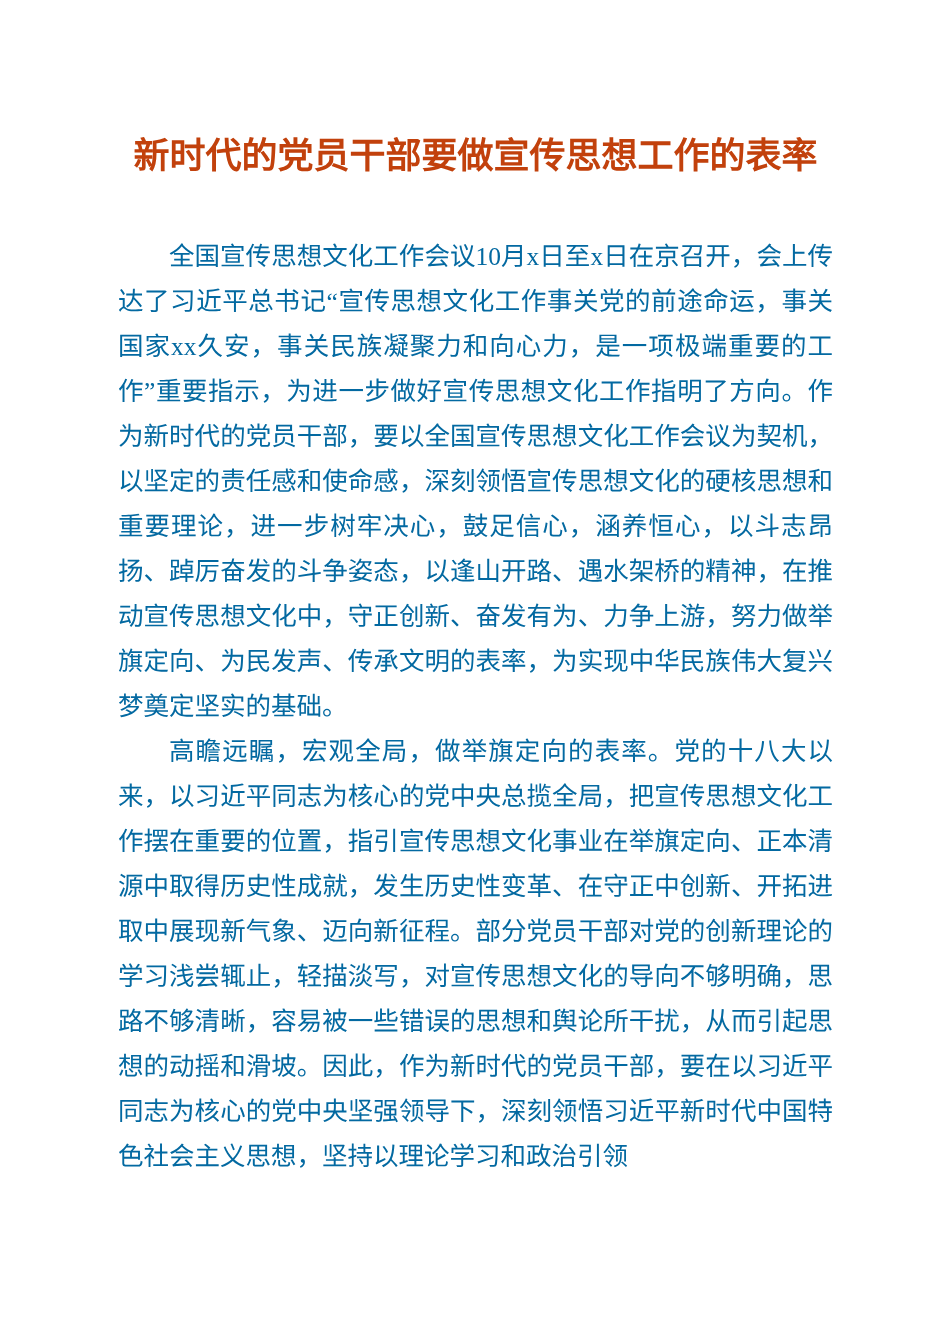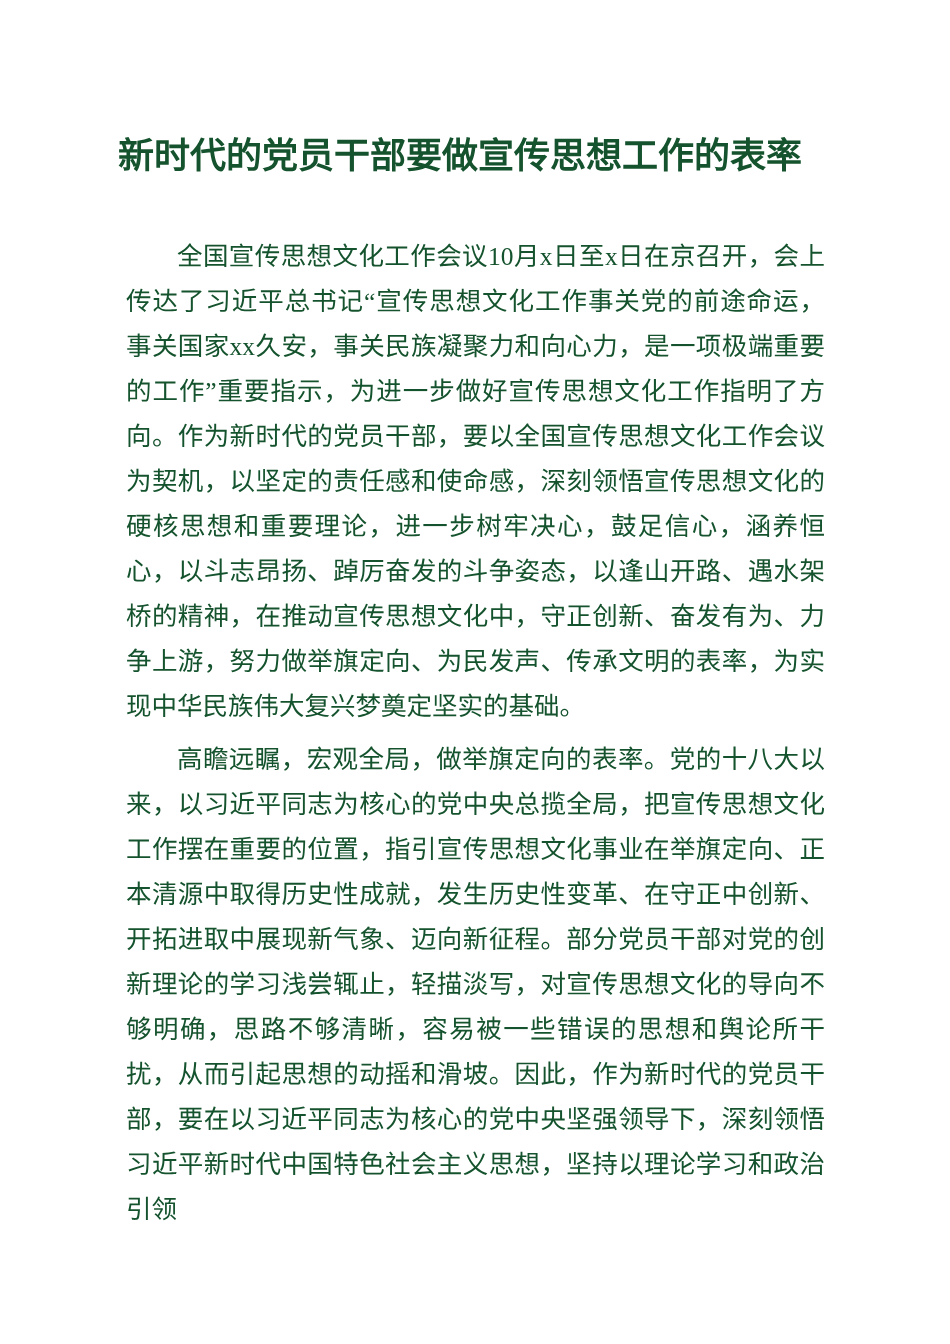--- a/index.html
+++ b/index.html
@@ -17,32 +17,33 @@
     padding: 126px 117px 0 118px;
     overflow: hidden;
     font-family: "Liberation Serif", "DejaVu Serif", serif;
   }
   .doc-title {
     margin: 0 0 48px 0;
     font-family: "Liberation Serif", "DejaVu Serif", serif;
     font-weight: bold;
     font-size: 36px;
     line-height: 60px;
-    color: #14532d;
+    text-align: center;
+    color: #c2410c;
     white-space: nowrap;
   }
   .doc-body p {
-    margin: 8px;
+    margin: 0;
     font-family: "Liberation Serif", "DejaVu Serif", serif;
     font-size: 25.5px;
     line-height: 45px;
     text-align: justify;
     text-justify: inter-ideograph;
     text-indent: 2em;
-    color: #14532d;
+    color: #0369a1;
     word-break: break-all;
   }
 </style>
 </head>
 <body>
 
 <div class="page">
   <h1 class="doc-title">新时代的党员干部要做宣传思想工作的表率</h1>
   <div class="doc-body">
     <p>全国宣传思想文化工作会议10月x日至x日在京召开，会上传达了习近平总书记“宣传思想文化工作事关党的前途命运，事关国家xx久安，事关民族凝聚力和向心力，是一项极端重要的工作”重要指示，为进一步做好宣传思想文化工作指明了方向。作为新时代的党员干部，要以全国宣传思想文化工作会议为契机，以坚定的责任感和使命感，深刻领悟宣传思想文化的硬核思想和重要理论，进一步树牢决心，鼓足信心，涵养恒心，以斗志昂扬、踔厉奋发的斗争姿态，以逢山开路、遇水架桥的精神，在推动宣传思想文化中，守正创新、奋发有为、力争上游，努力做举旗定向、为民发声、传承文明的表率，为实现中华民族伟大复兴梦奠定坚实的基础。</p>

